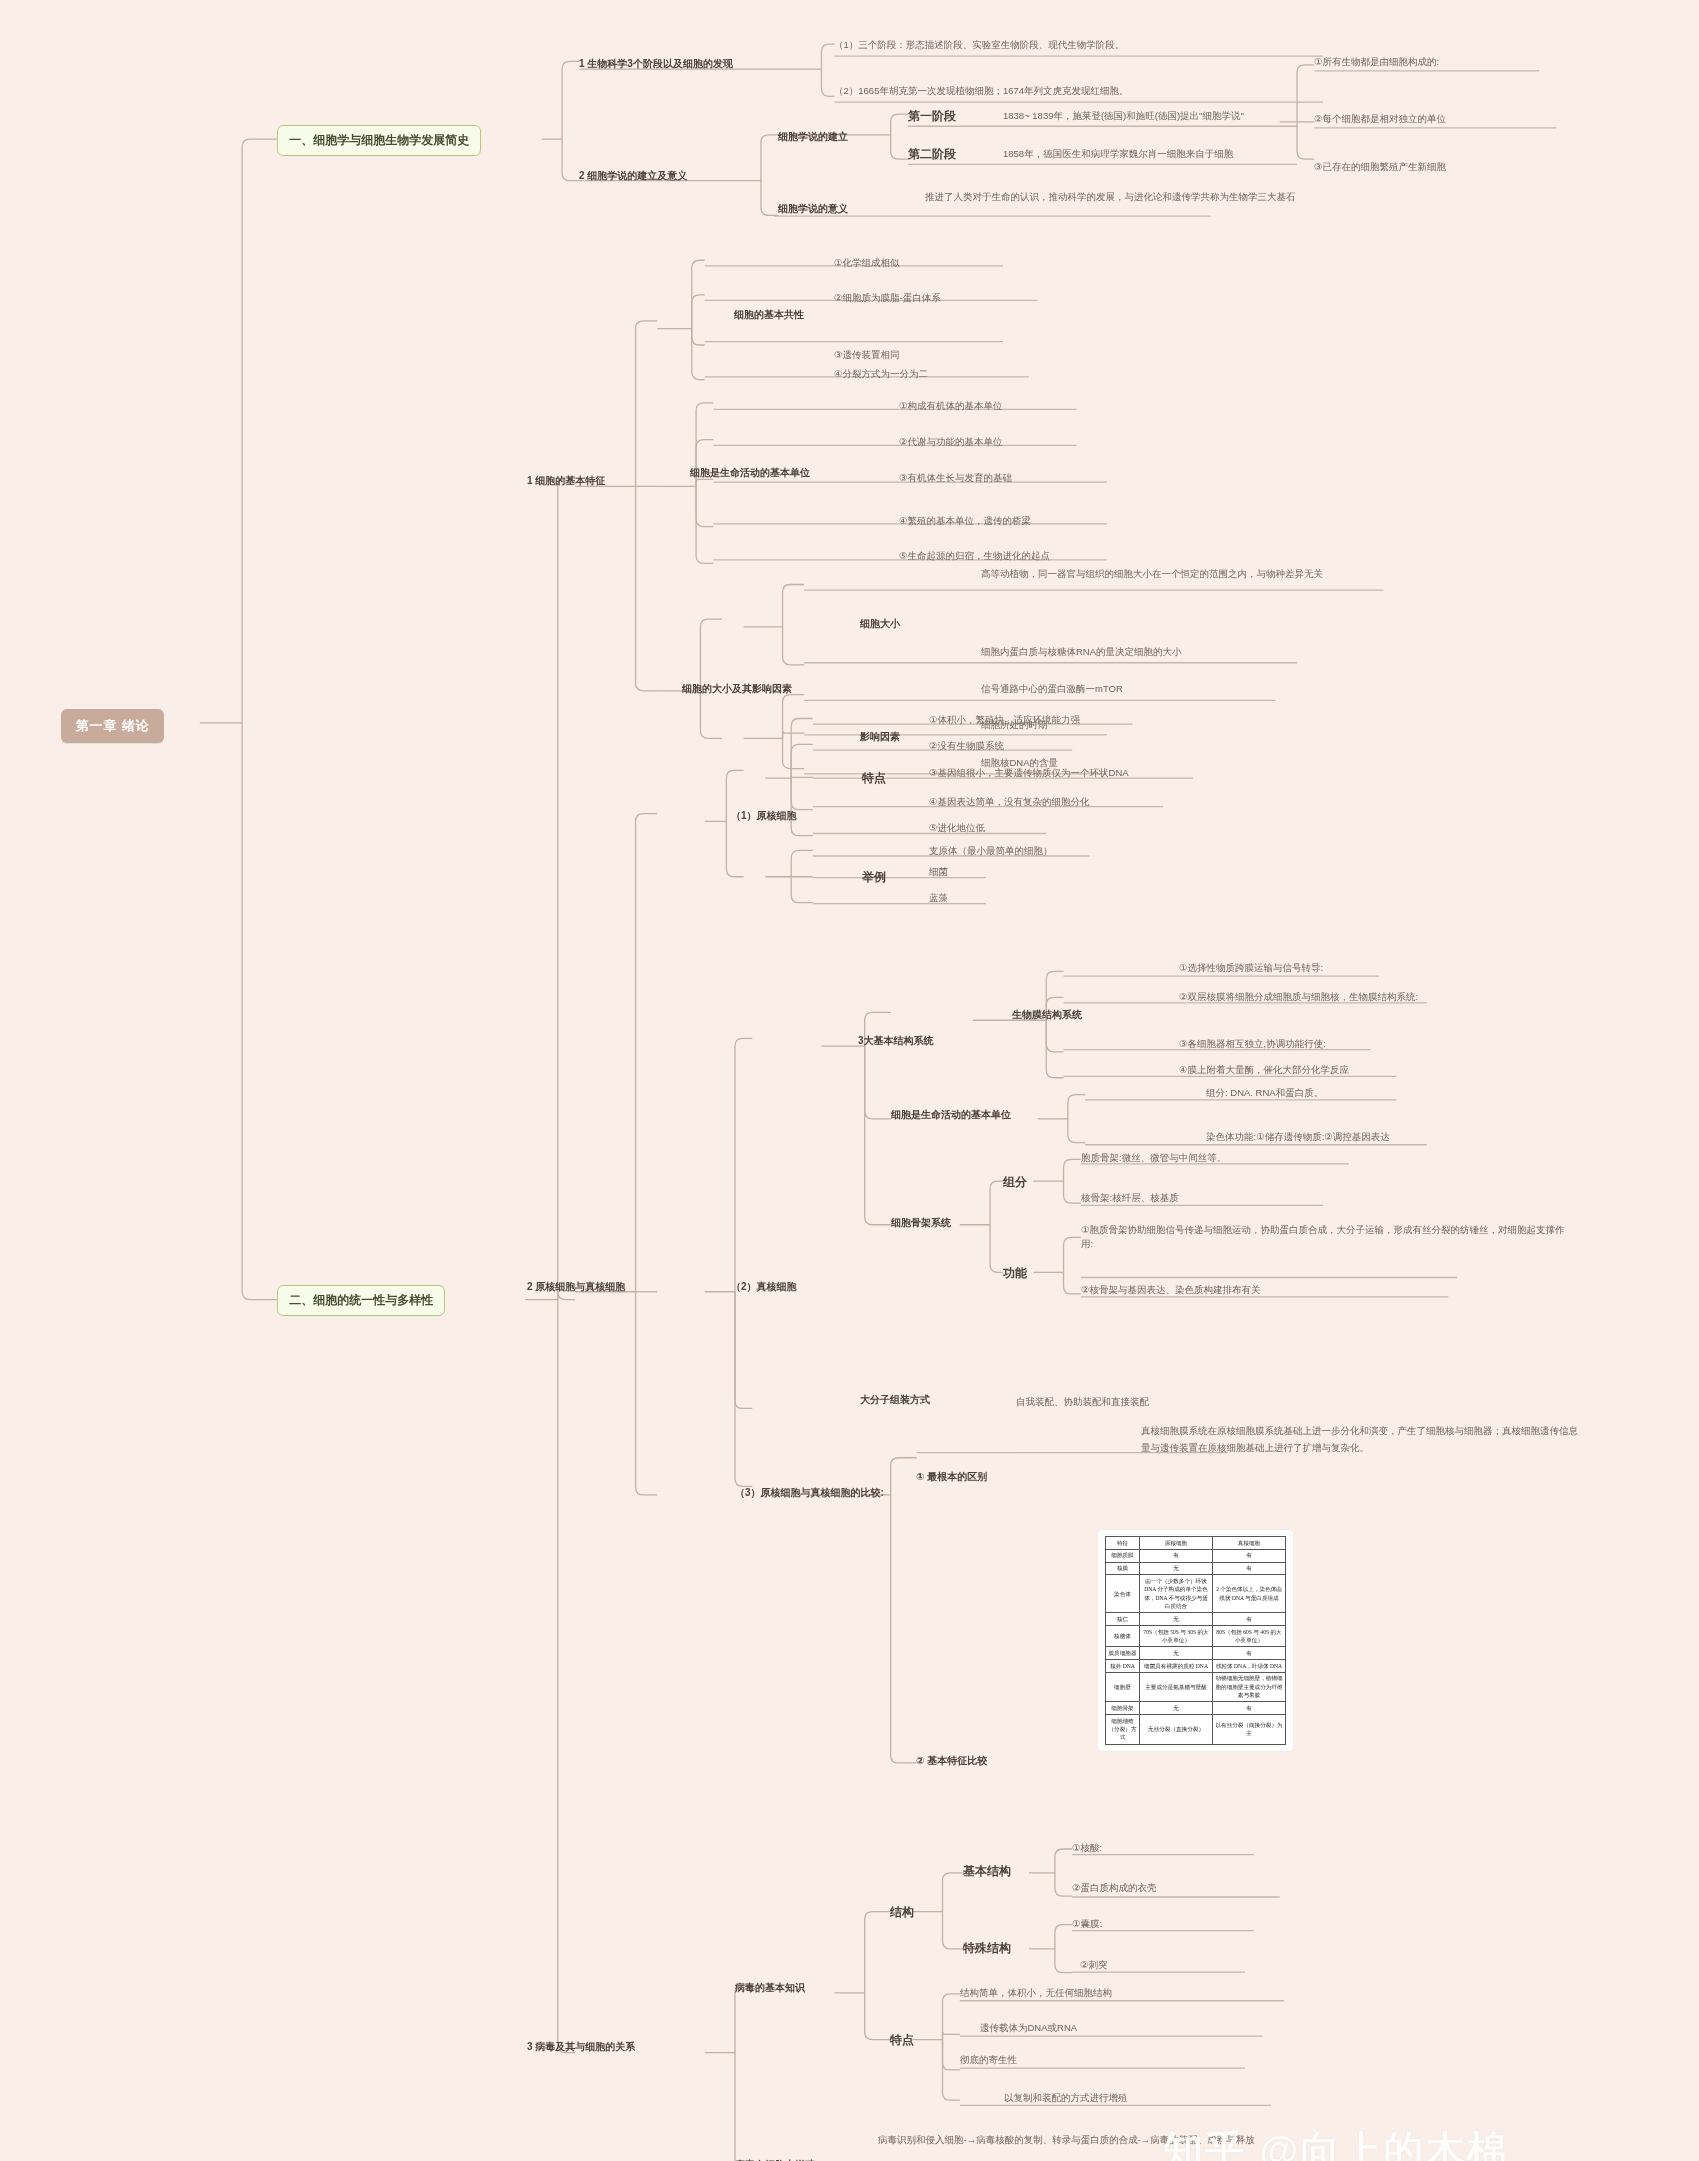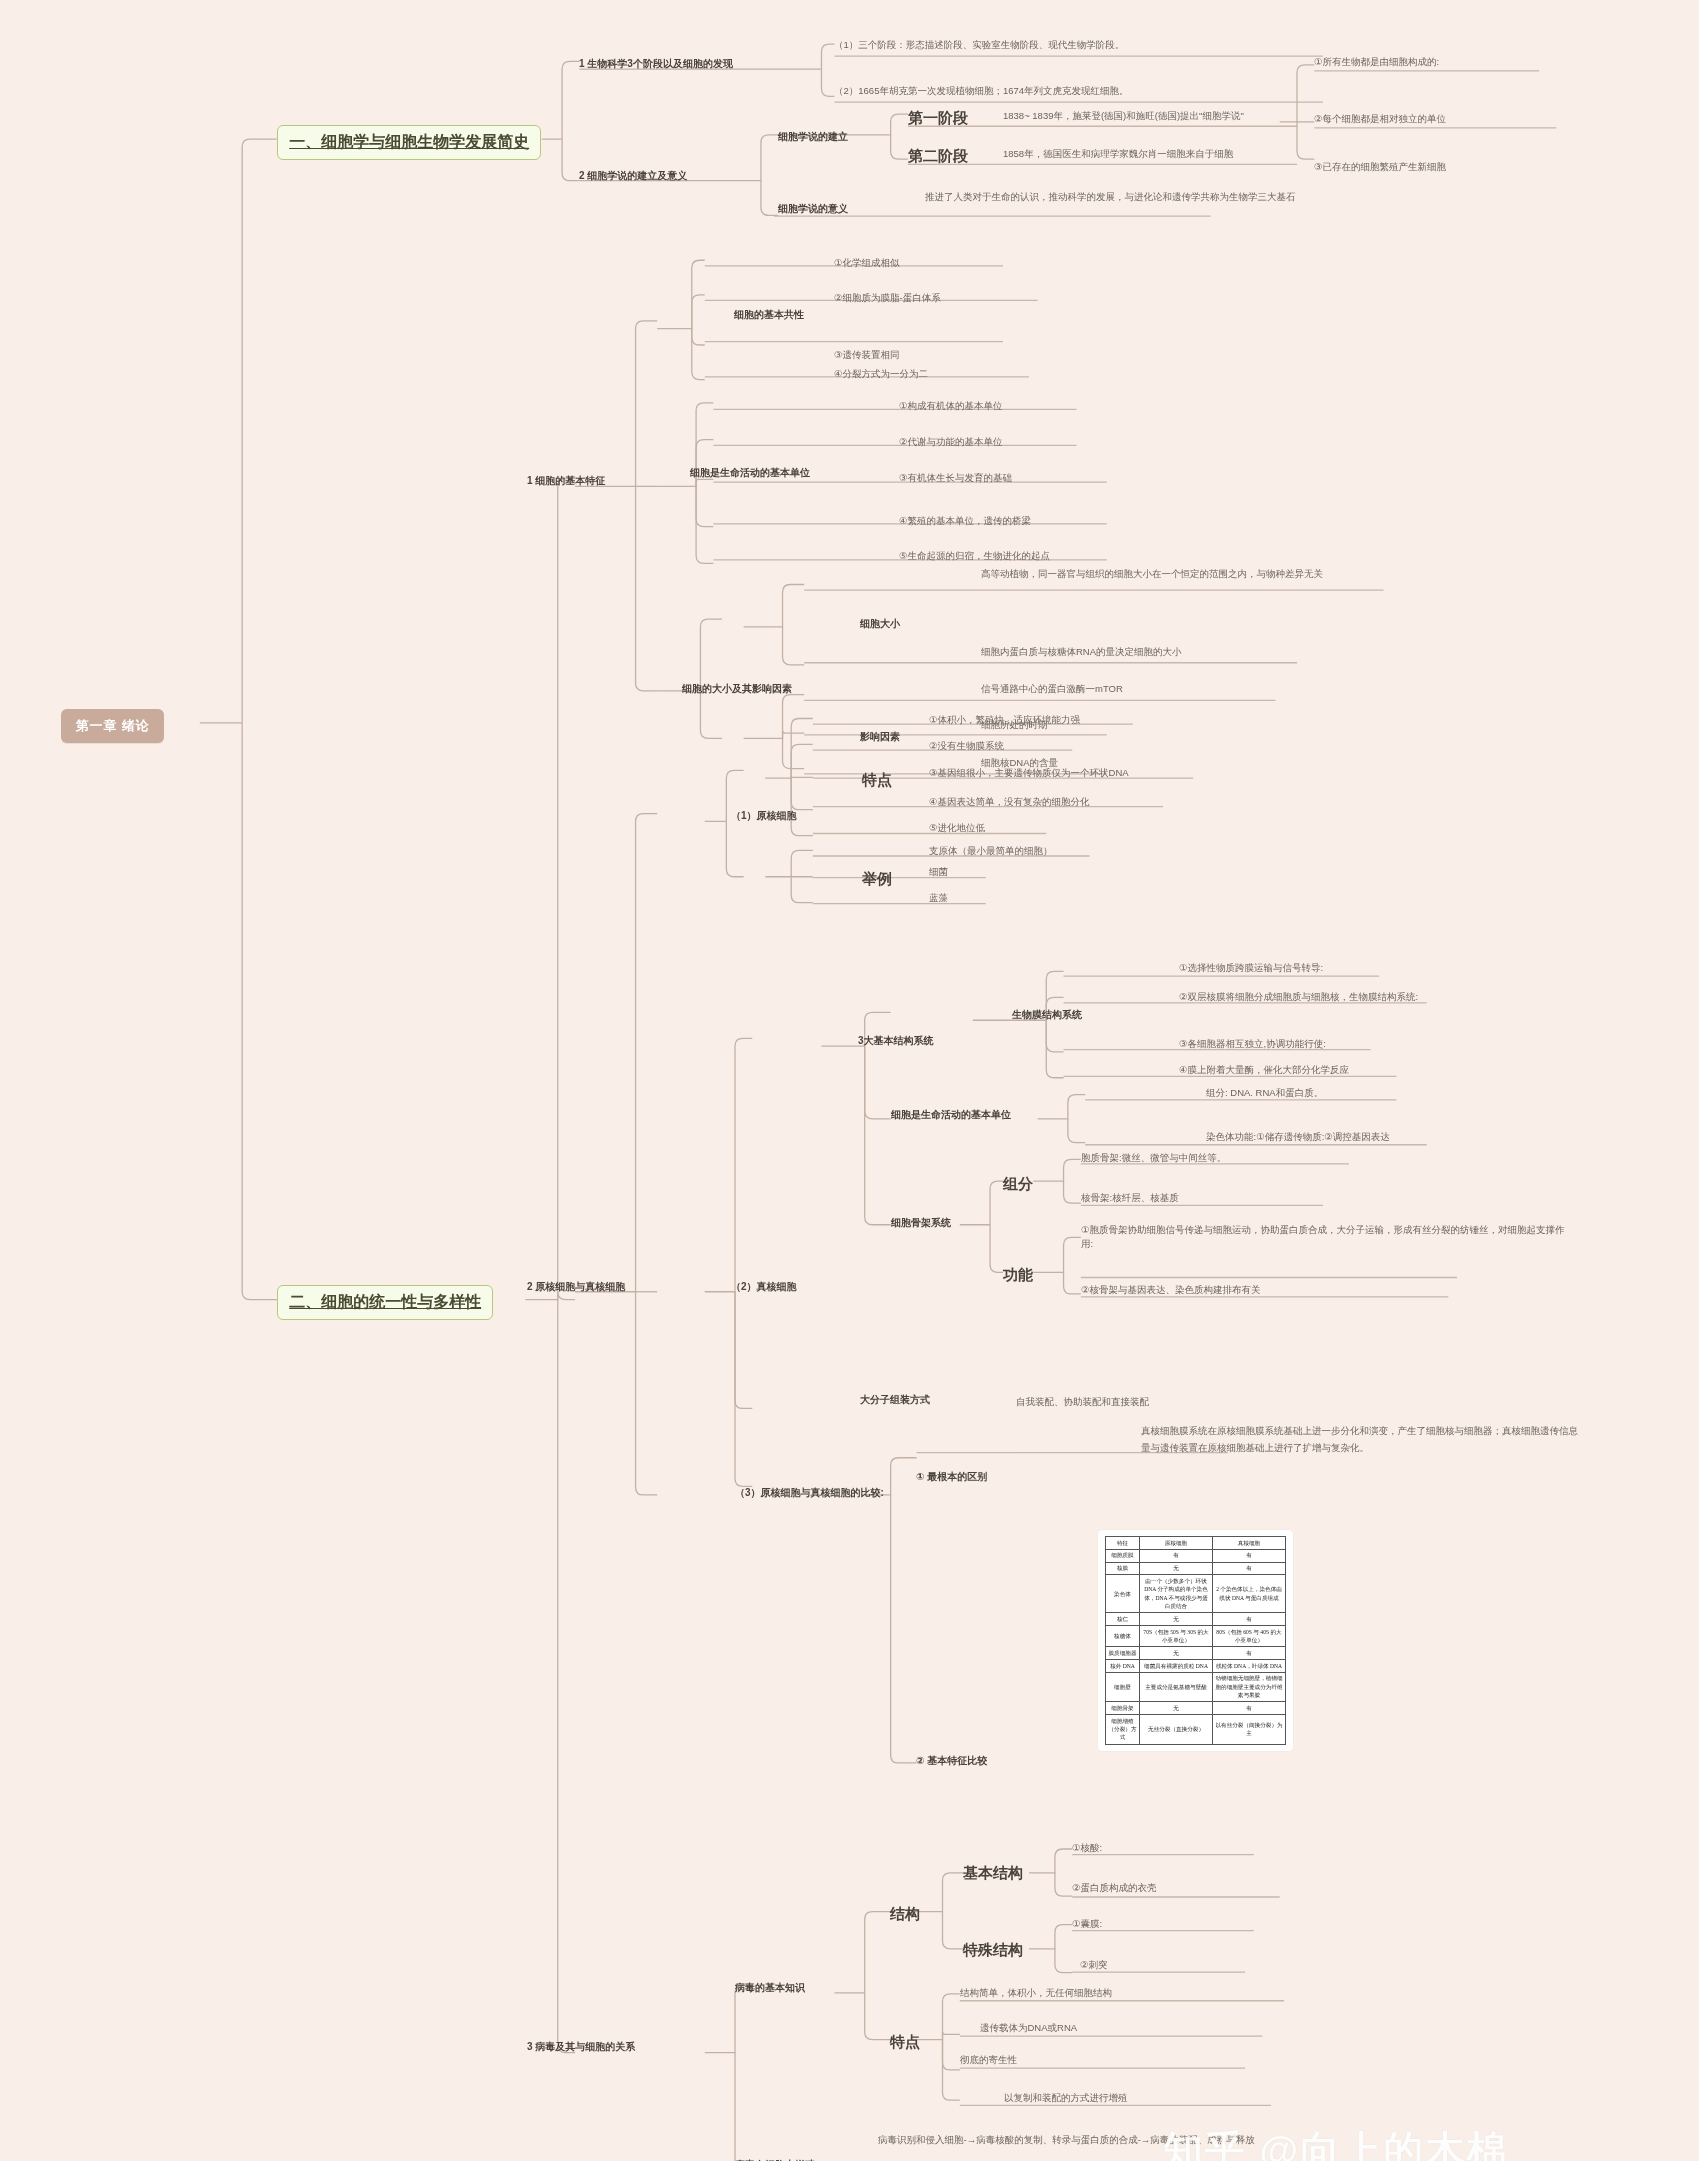--- a/index.html
+++ b/index.html
@@ -28,35 +28,34 @@
     padding:7.8px 14.7px;
     white-space:nowrap;
     box-shadow:0 0.4px 0.9px rgba(0,0,0,.08);
   }
   
   .lvl1 {
     background:#f7fbe9;
     border:0.9px solid #b9c77a;
     border-radius:6px;
     font-weight:bold;
-    font-size:16px;
+    font-size:12px;
     color:#4a4b32;
     padding:6px 11.2px;
     white-space:nowrap;
-    text-decoration:underline;
   }
   
   .lbl-b {
     font-weight:bold;
     font-size:10px;
     color:#4a433c;
     white-space:nowrap;
     line-height:1.35;
   }
-  .lbl-b.sm { font-size:15px; }
+  .lbl-b.sm { font-size:12px; }
   
   .leaf {
     font-size:9.5px;
     color:#6b635c;
     white-space:nowrap;
     line-height:1.45;
   }
   .leaf.w { white-space:normal; }
 
   

